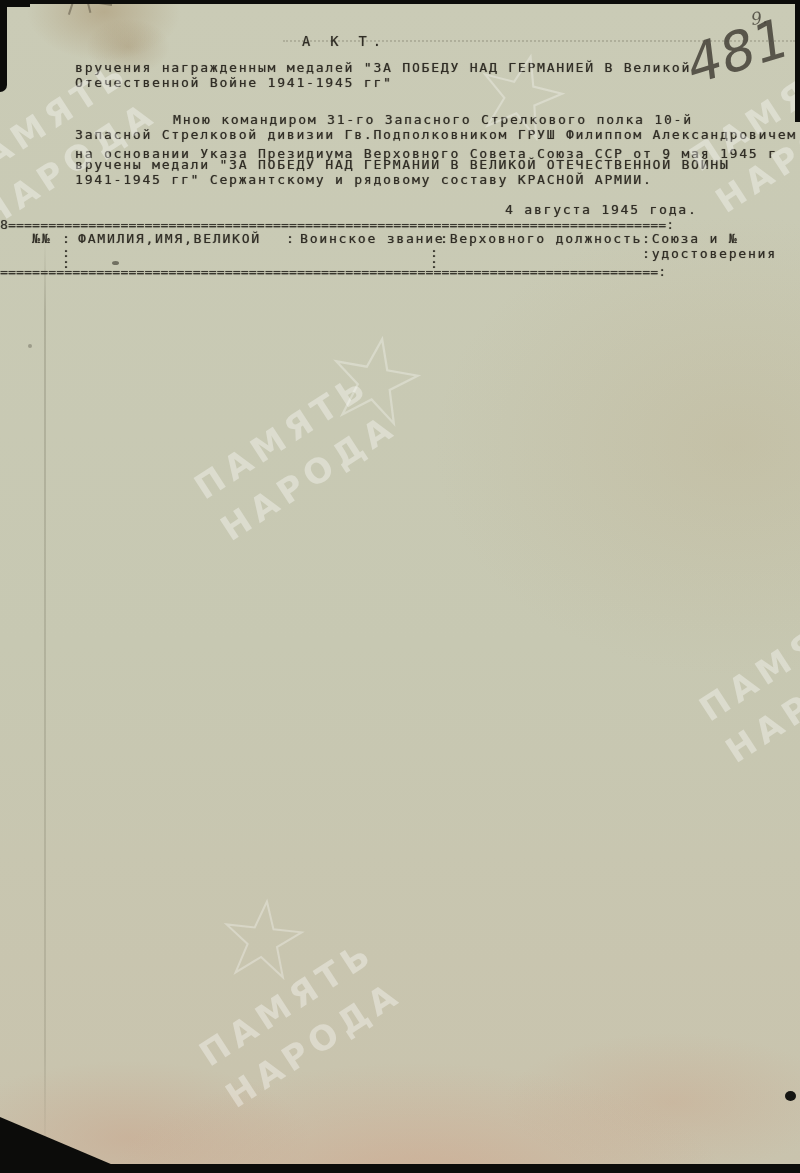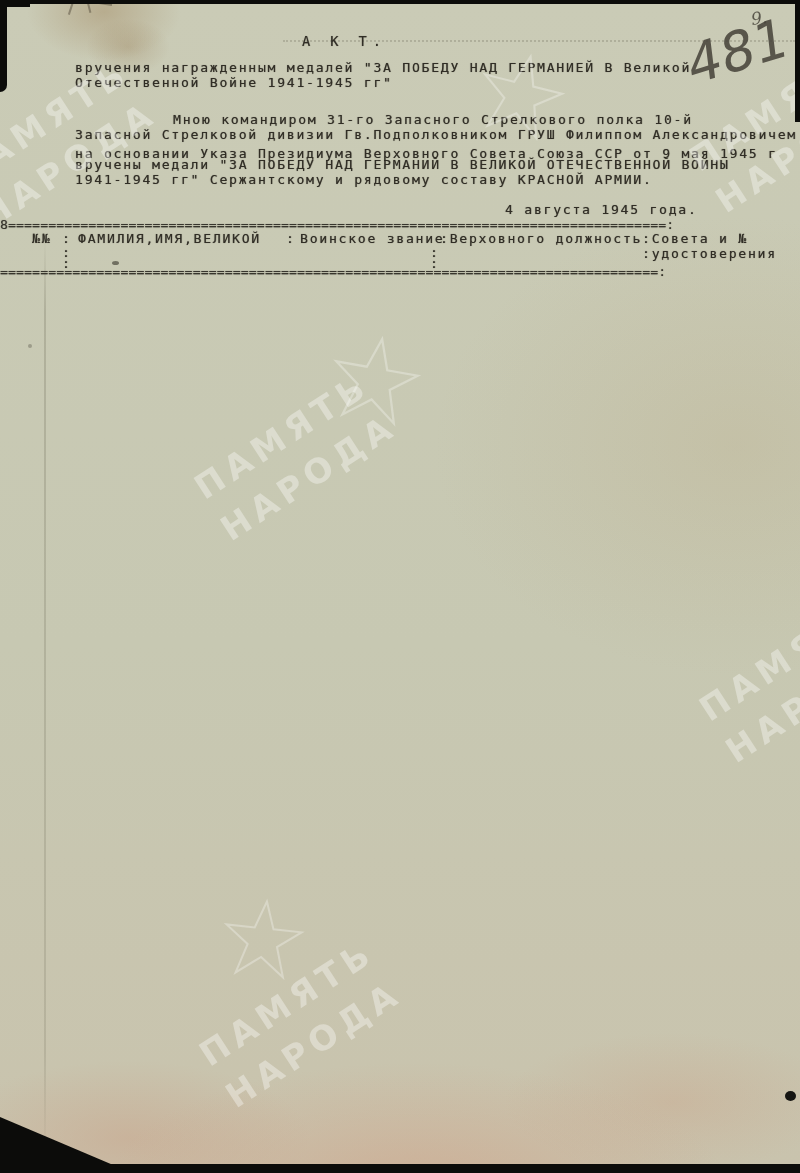--- a/index.html
+++ b/index.html
@@ -75,21 +75,21 @@
   <div class="tw" style="left:505px;top:202px">4 августа 1945 года.</div>
 
   <div class="tw sep" style="left:0;top:217px">8==================================================================================:</div>
 
   <div class="tw" style="left:32px;top:231px">№№</div>
   <div class="tw" style="left:62px;top:231px">:</div>
   <div class="tw" style="left:78px;top:231px">ФАМИЛИЯ,ИМЯ,ВЕЛИКОЙ</div>
   <div class="tw" style="left:286px;top:231px">:</div>
   <div class="tw" style="left:300px;top:231px">Воинское звание</div>
   <div class="tw" style="left:440px;top:231px">:Верховного должность</div>
-  <div class="tw" style="left:642px;top:231px">:Совета и №</div>
+  <div class="tw" style="left:642px;top:231px">:Союза и №</div>
   <div class="tw" style="left:642px;top:246px">:удостоверения</div>
 
   <div class="tw" style="left:62px;top:245px">:</div>
   <div class="tw" style="left:62px;top:256px">:</div>
   <div class="tw" style="left:430px;top:245px">:</div>
   <div class="tw" style="left:430px;top:256px">:</div>
 
   <div class="tw sep" style="left:0;top:264px">==================================================================================:</div>
 
   <div></div>

